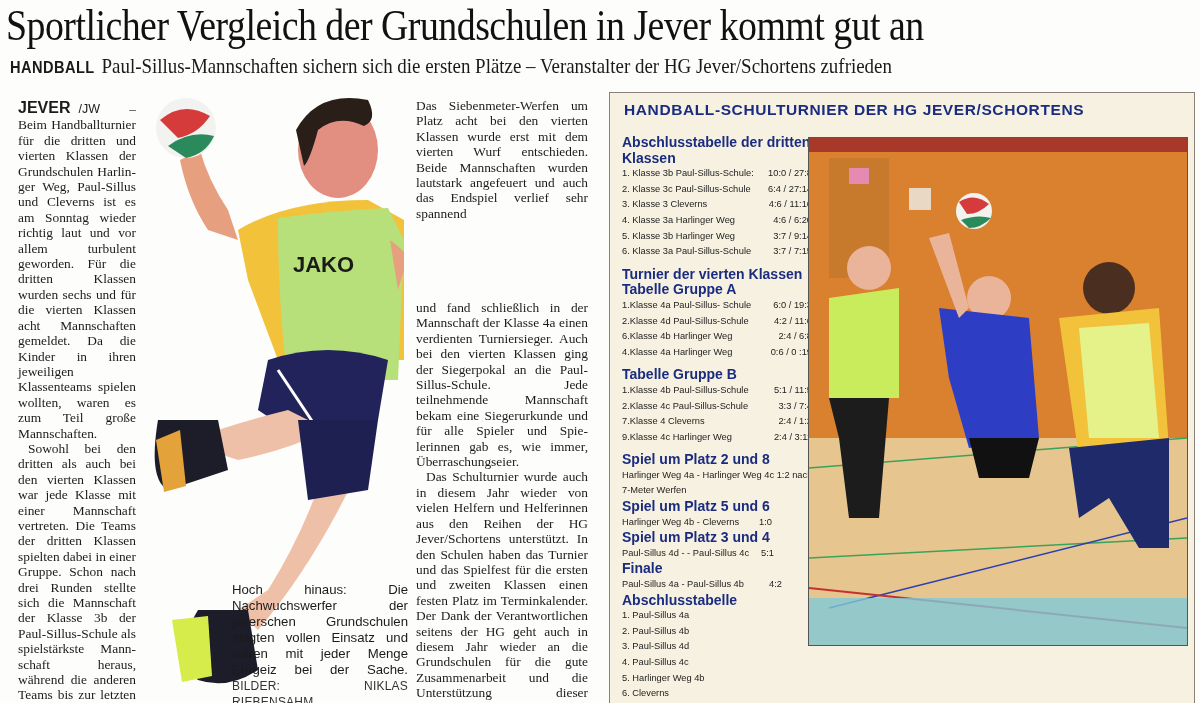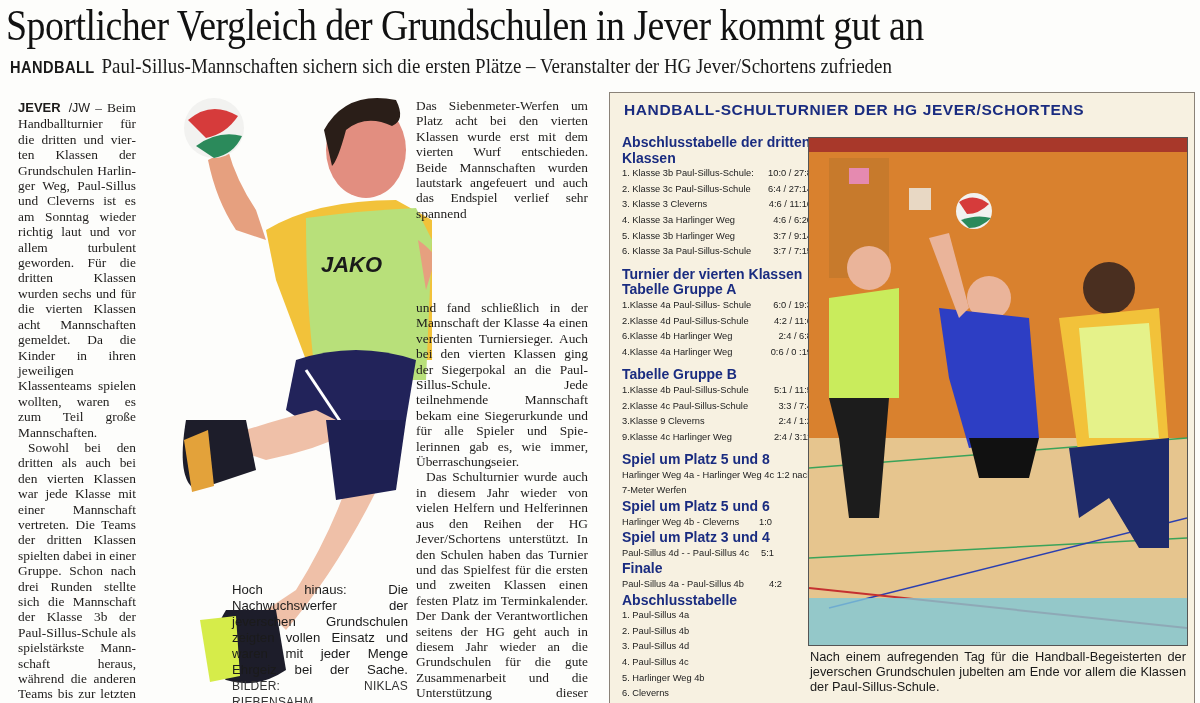--- a/index.html
+++ b/index.html
@@ -22,29 +22,29 @@
   .subline .kicker {
     font-family: "Liberation Sans", sans-serif; font-weight: bold;
     font-size: 17px; letter-spacing: 0.5px; margin-right: 8px;
   }
   .col {
     position: absolute; font-size: 13.4px; line-height: 15.4px; text-align: justify;
     hyphens: manual;
   }
   .col p { margin: 0; text-indent: 0; }
   .col p + p { text-indent: 10px; }
-  .col .dateline { font-family: "Liberation Sans", sans-serif; font-weight: bold; font-size: 13px; }
+  .col .dateline { font-family: "Liberation Sans", sans-serif; font-weight: bold; font-size: 16px; }
   .col .dateline-sub { font-family: "Liberation Sans", sans-serif; font-size: 12.5px; margin-left: 8px; }
   #col1 { left: 18px; top: 100px; width: 118px; }
   #col3a { left: 416px; top: 98px; width: 172px; }
   #col3b { left: 416px; top: 300px; width: 172px; }
 
   
   .hero {
-    position: absolute; left: 156px; top: 90px; width: 276px; height: 600px; font-style: italic;
+    position: absolute; left: 128px; top: 90px; width: 276px; height: 600px;
   }
   .hero svg { width: 100%; height: 100%; }
   .photo-caption {
     position: absolute; left: 232px; top: 582px; width: 176px;
     font-family: "Liberation Sans", sans-serif; font-size: 13.2px; line-height: 16px;
     text-align: justify; color: #1b1b1b;
   }
   .photo-credit {
     font-size: 12px; letter-spacing: 0.2px; margin-left: 0; color: #333;
   }
@@ -191,30 +191,30 @@
     <div class="sec">Tabelle Gruppe B</div>
     <div class="row">
         <span>1.Klasse 4b Paul-Sillus-Schule</span>
         <span class="score">5:1 / 11:5</span>
       </div>
     <div class="row">
         <span>2.Klasse 4c Paul-Sillus-Schule</span>
         <span class="score">3:3 / 7:4</span>
       </div>
     <div class="row">
-        <span>3.Klasse 9 Cleverns</span>
+        <span>7.Klasse 4 Cleverns</span>
         <span class="score">2:4 / 1:2</span>
       </div>
     <div class="row">
         <span>9.Klasse 4c Harlinger Weg</span>
         <span class="score">2:4 / 3:11</span>
       </div>
     <div class="gap"></div>
 
-    <div class="sec">Spiel um Platz 5 und 8</div>
+    <div class="sec">Spiel um Platz 2 und 8</div>
     <div class="plain">Harlinger Weg 4a - Harlinger Weg 4c 1:2 nach</div>
     <div class="plain">7-Meter Werfen</div>
     <div class="sec">Spiel um Platz 5 und 6</div>
     <div class="row" style="width:150px">
         <span>Harlinger Weg 4b - Cleverns</span>
         <span>1:0</span>
       </div>
     <div class="sec">Spiel um Platz 3 und 4</div>
     <div class="row" style="width:152px">
         <span>Paul-Sillus 4d - - Paul-Sillus 4c</span>
@@ -264,14 +264,13 @@
       <path d="M160 300 L230 300 L220 340 L170 340 Z" fill="#111"></path>
       <path d="M120 100 L150 180 L160 170 L140 95 Z" fill="#eab49a"></path>
 
       <circle cx="300" cy="150" r="26" fill="#4a2f20"></circle>
       <path d="M250 180 L350 170 L360 310 L270 320 Z" fill="#f2c23a"></path>
       <path d="M270 190 L340 185 L350 300 L280 300 Z" fill="#e5f28a"></path>
       <path d="M260 310 L360 300 L360 410 L330 410 L300 360 L270 380 Z" fill="#1e2a6a"></path>
     </svg>
   </div>
 
-  <div class="team-caption">Nach einem aufregenden Tag für die Handball-Begeisterten der jeverschen Grundschulen jubelten am Ende vor allem die Klassen der Paul-Sillus-Schule.</div>
 </div>
 
 </body></html>

